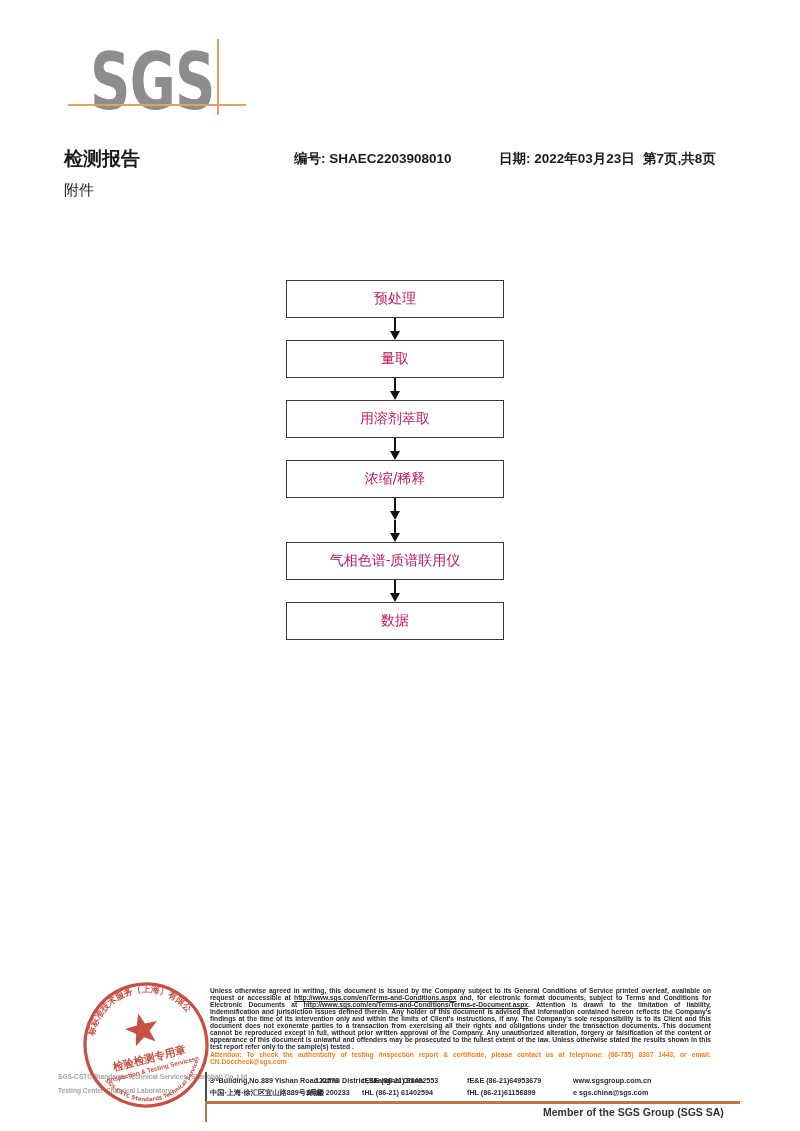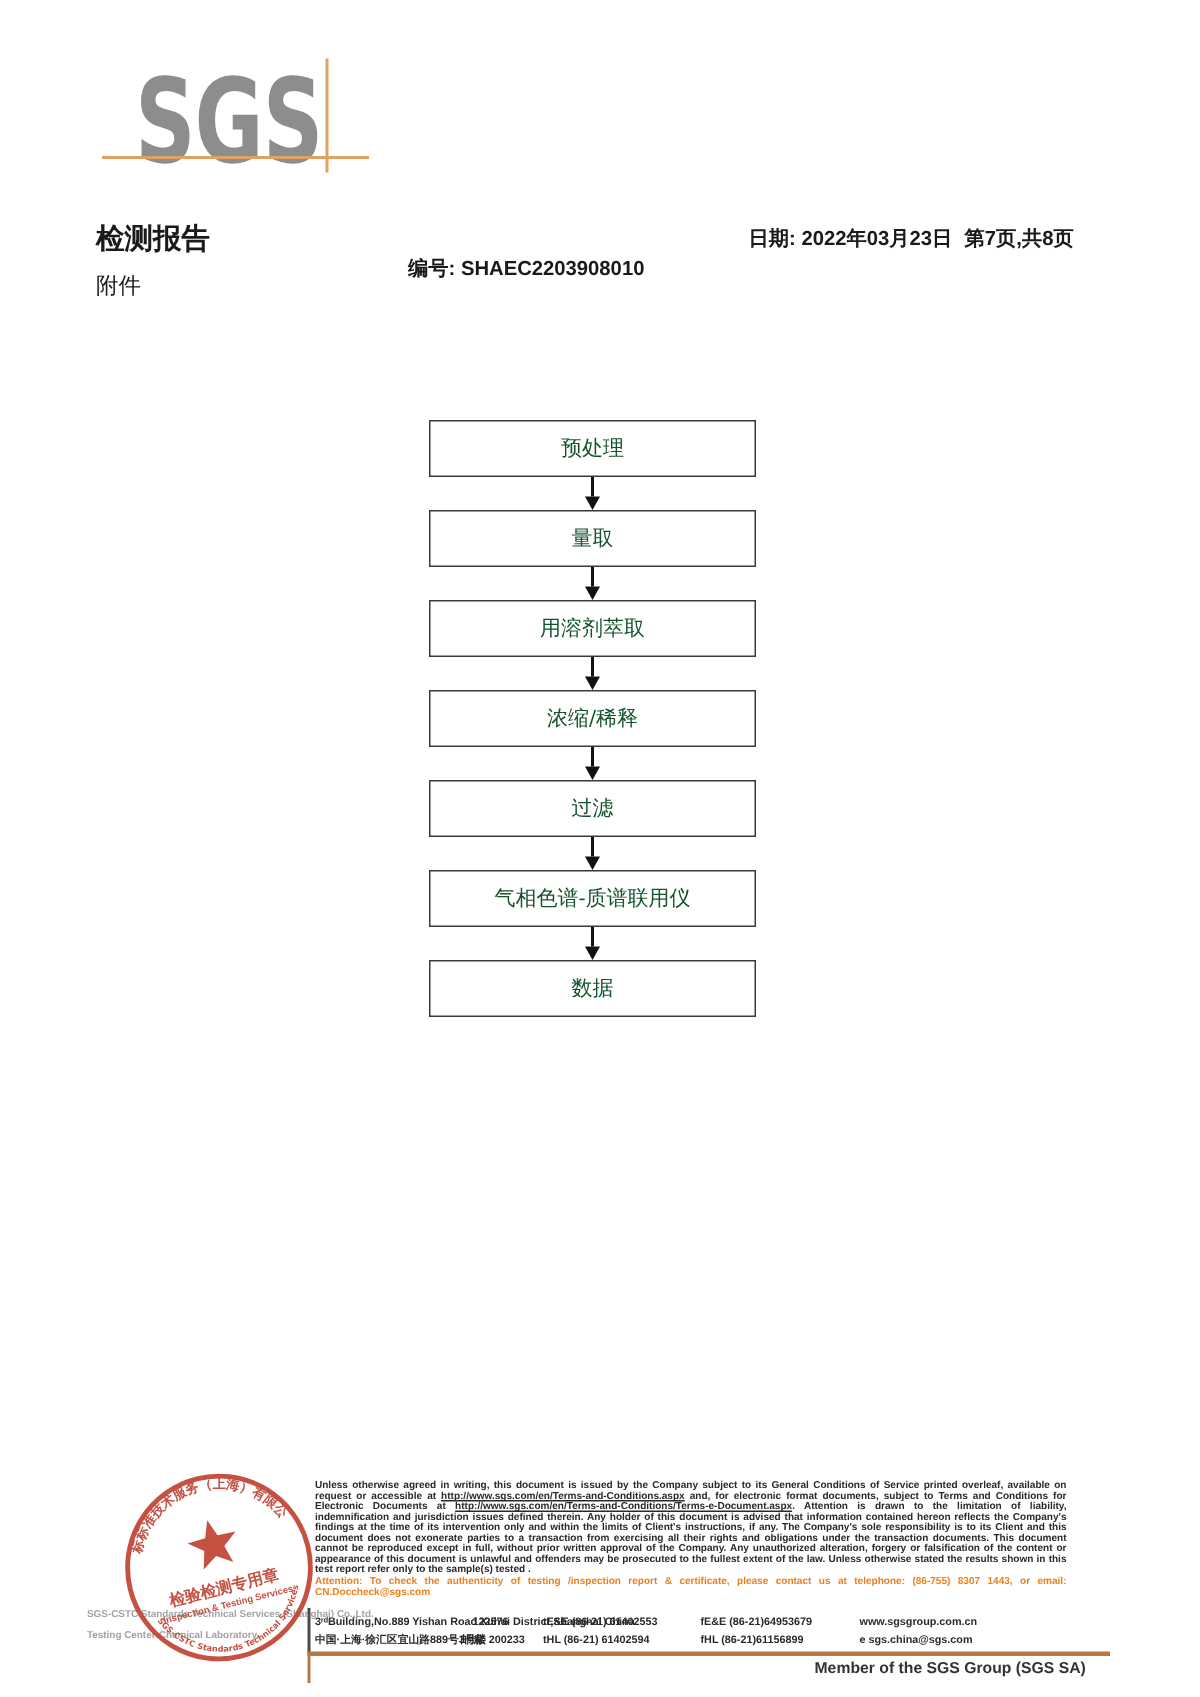--- a/index.html
+++ b/index.html
@@ -9,31 +9,31 @@
   
   .logo-text{position:absolute;left:90px;top:43px;font-family:"DejaVu Sans","Liberation Sans",sans-serif;
              font-weight:bold;font-size:78px;line-height:1;color:#8d8d8d;letter-spacing:-1px;
              transform:scale(0.72,1);transform-origin:0 0;}
   .logo-hline{position:absolute;left:68px;top:104px;width:178px;height:2px;background:#e2a162;}
   .logo-vline{position:absolute;left:217px;top:39px;width:2px;height:76px;background:#e2a162;}
 
   
   .report-title{position:absolute;left:64px;top:146px;font-size:19px;font-weight:bold;}
   .hfield{position:absolute;top:150px;font-size:13.5px;font-weight:600;white-space:nowrap;}
-  .f-no{left:272px;margin-top:20px;} .f-date{left:499px;} .f-page{left:643px;}
+  .f-no{left:294px;} .f-date{left:499px;} .f-page{left:643px;}
   .attachment{position:absolute;left:64px;top:181px;font-size:15px;font-weight:normal;}
 
   
   .flow-title{position:absolute;left:250px;top:220px;width:290px;text-align:center;
               font-size:17px;font-weight:bold;}
   .flow{position:absolute;left:286px;top:280px;width:218px;display:flex;flex-direction:column;
         align-items:center;}
   .fbox{box-sizing:border-box;width:218px;height:38px;border:1.5px solid #3a3a3a;background:#fff;
         display:flex;align-items:center;justify-content:center;font-size:14px;
-        font-family:"DejaVu Serif","Liberation Serif",serif;color:#14532d;}
+        font-family:"DejaVu Serif","Liberation Serif",serif;color:#be185d;}
   .arrow{height:22px;display:flex;flex-direction:column;align-items:center;}
   .arrow .al{width:2px;height:13px;background:#111;}
   .arrow .ah{width:0;height:0;border-left:5px solid transparent;border-right:5px solid transparent;
              border-top:9px solid #111;}
 
   
   .legal{position:absolute;left:210px;top:987px;width:501px;font-size:6.7px;line-height:7.05px;
          text-align:justify;color:#2a2a2a;font-weight:bold;}
   .legal p{margin:0;}
   .legal .url{text-decoration:underline;}
@@ -88,21 +88,20 @@
     <div class="fbox">用溶剂萃取</div>
     <div class="arrow">
         <i class="al"></i>
         <i class="ah"></i>
       </div>
     <div class="fbox">浓缩/稀释</div>
     <div class="arrow">
         <i class="al"></i>
         <i class="ah"></i>
       </div>
-    <div class="fbox">过滤</div>
     <div class="arrow">
         <i class="al"></i>
         <i class="ah"></i>
       </div>
     <div class="fbox">气相色谱-质谱联用仪</div>
     <div class="arrow">
         <i class="al"></i>
         <i class="ah"></i>
       </div>
     <div class="fbox">数据</div>

